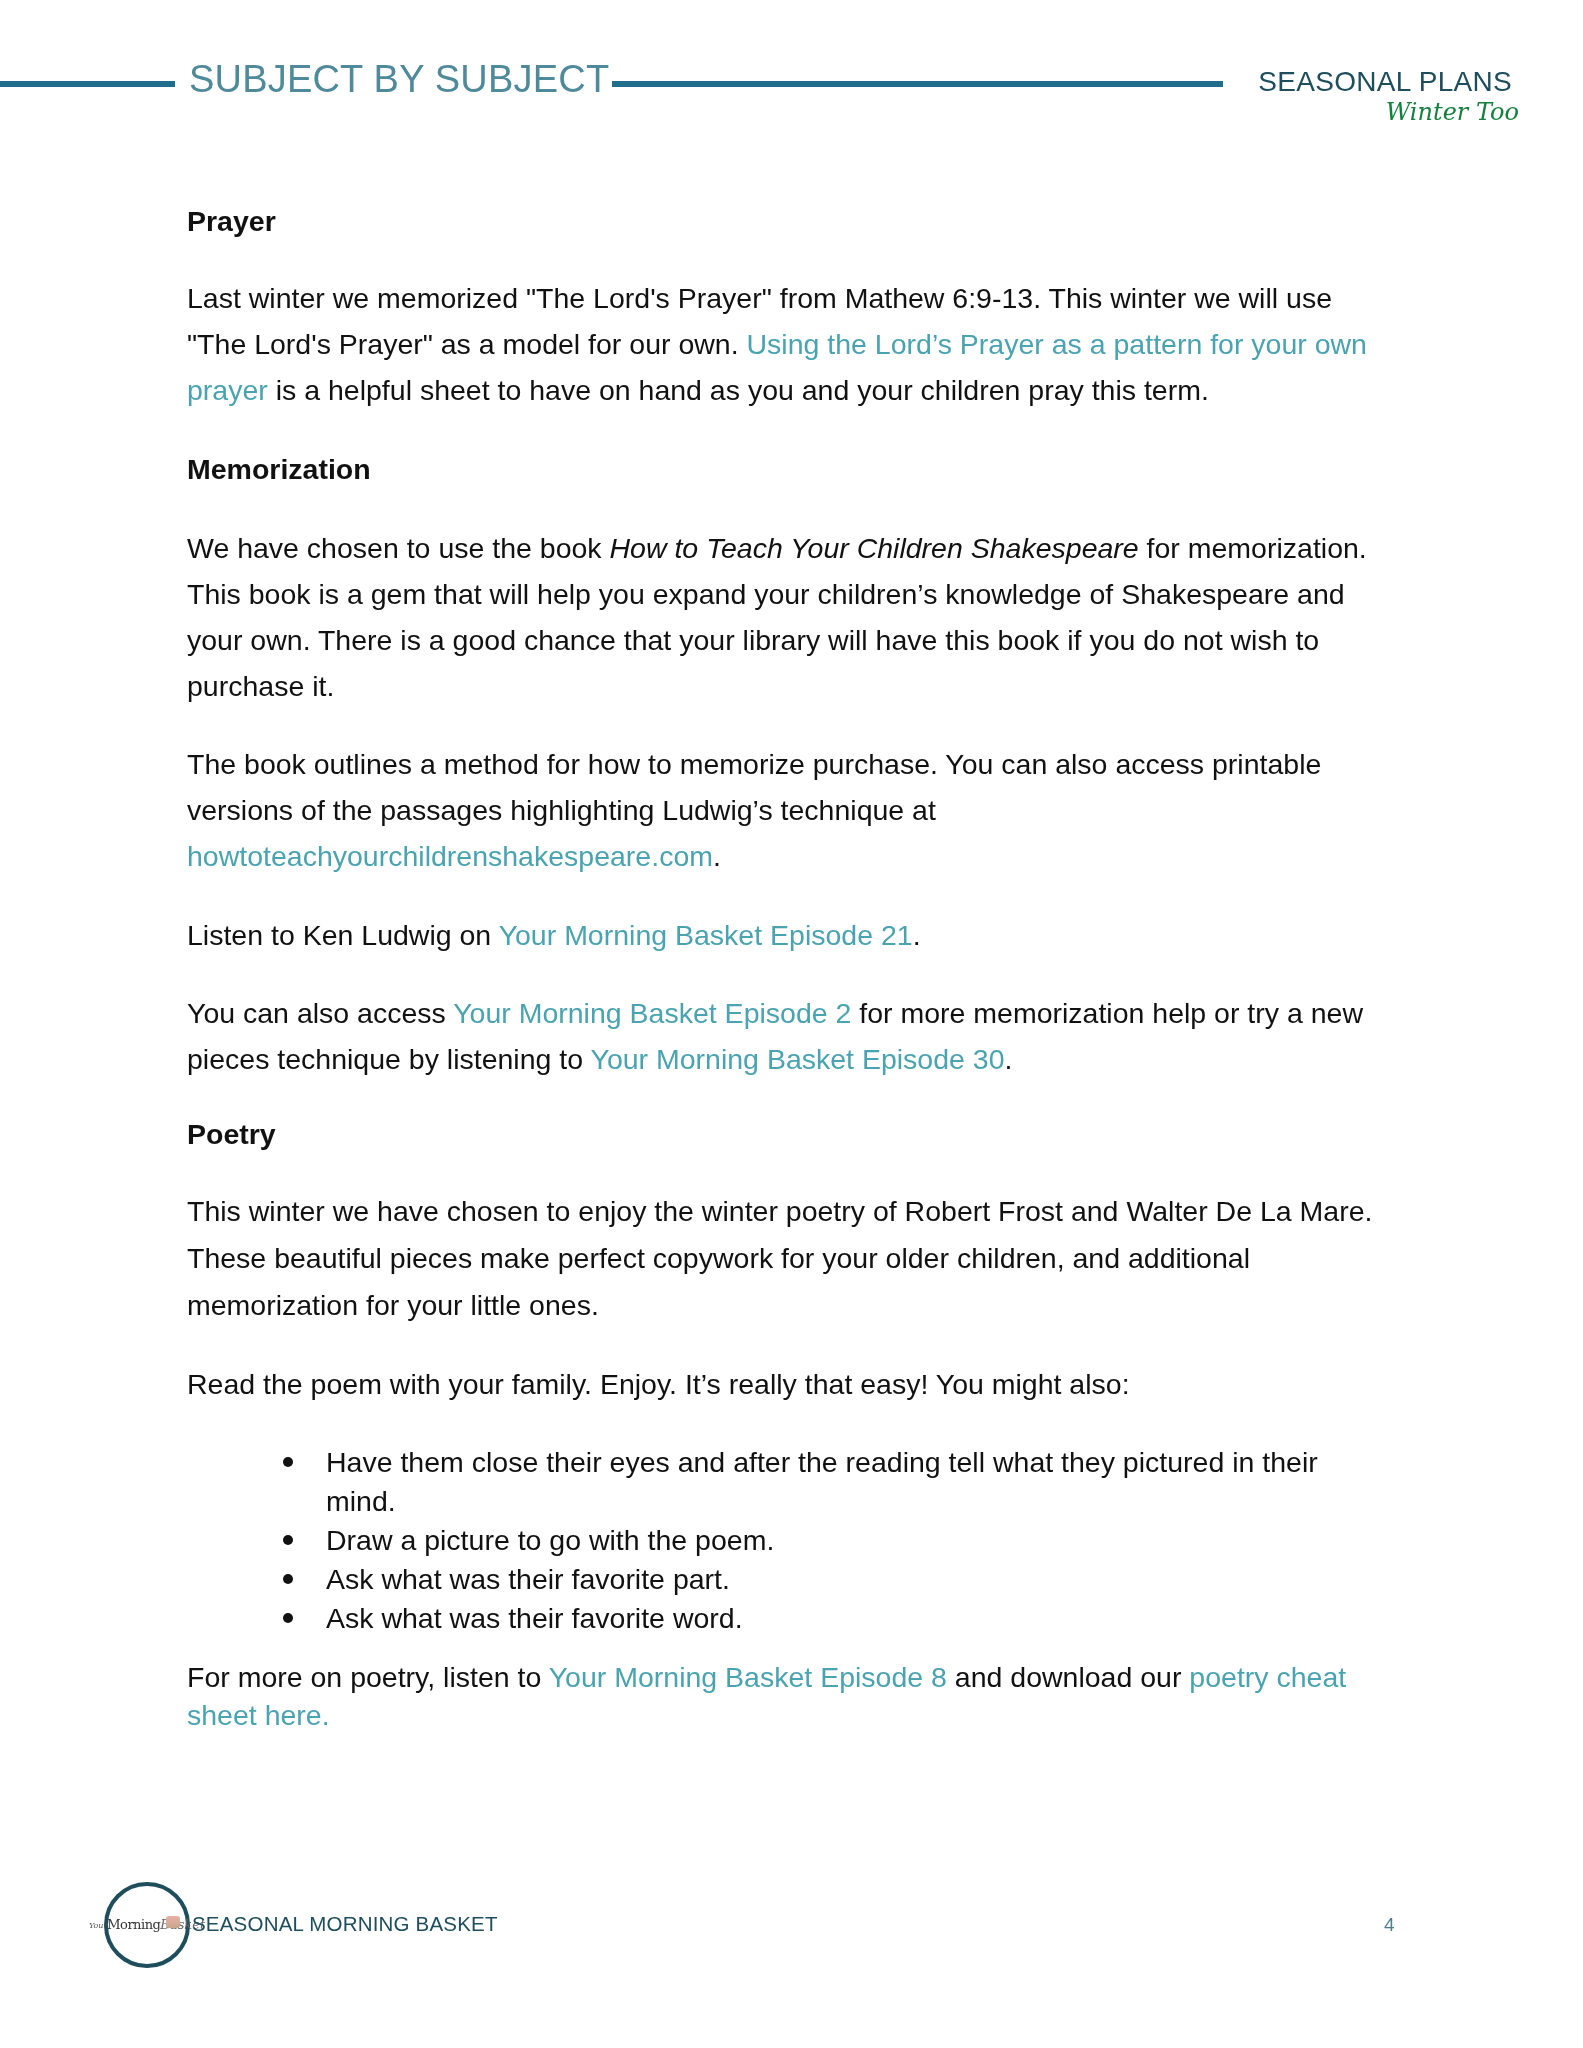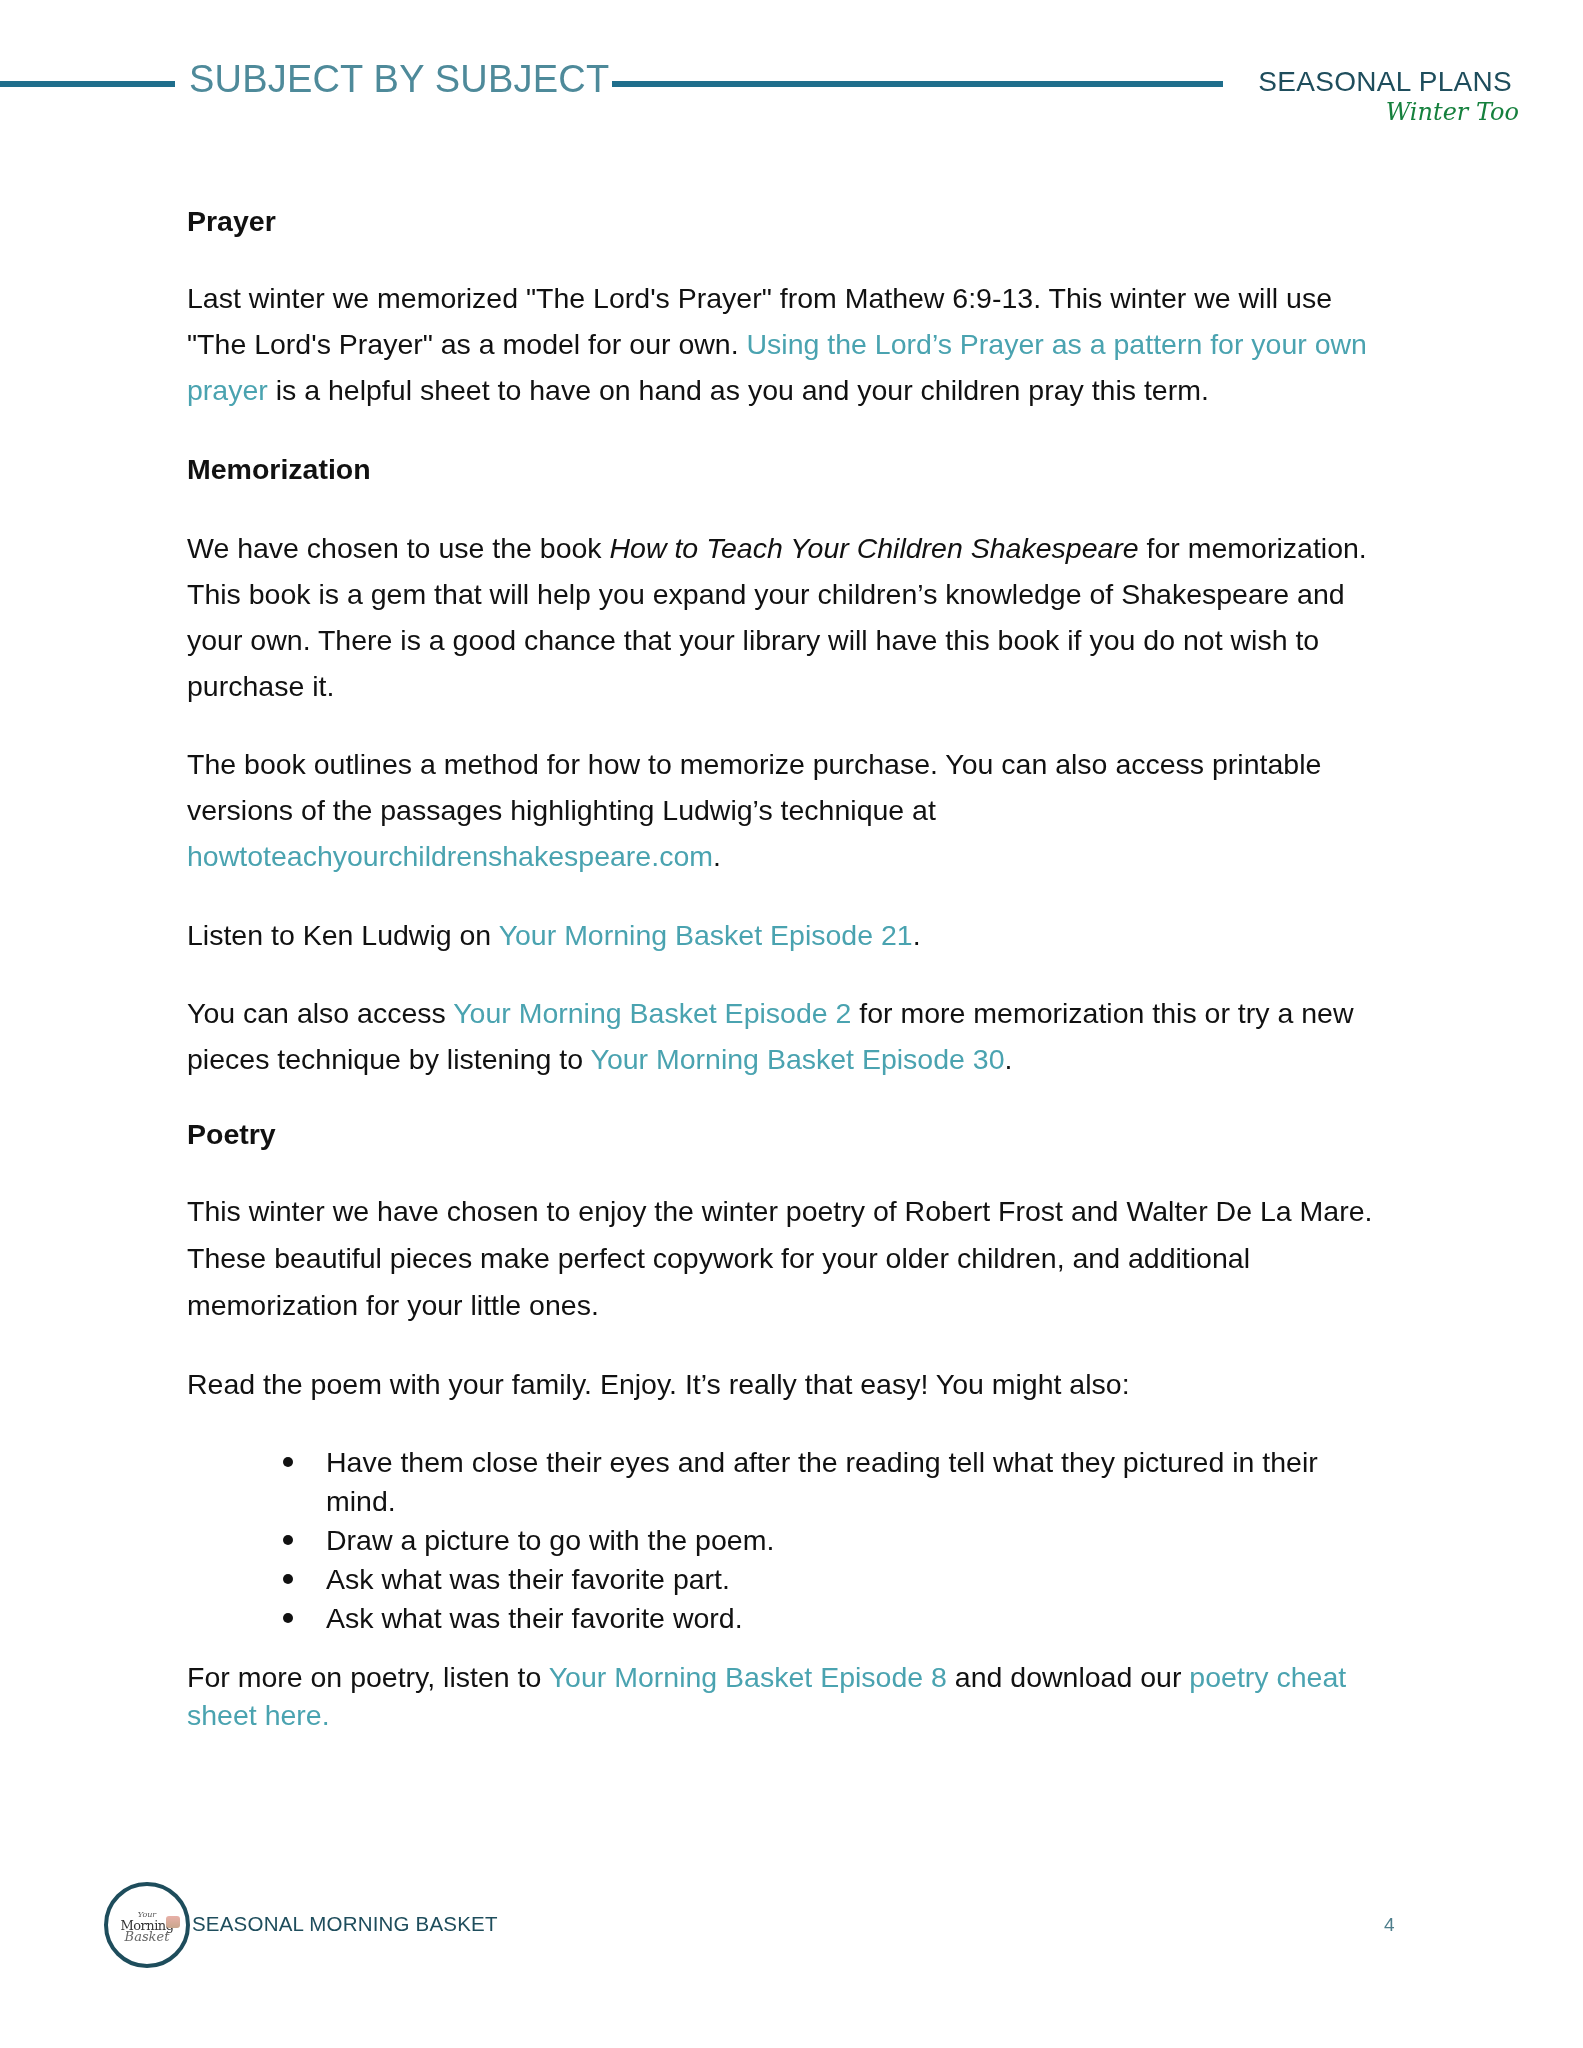--- a/index.html
+++ b/index.html
@@ -21,21 +21,21 @@
   .content { position: absolute; left: 187px; top: 0; width: 1200px; }
   .line { position: absolute; left: 0; white-space: nowrap; font-size: 28.5px; line-height: 36px; }
   .h { font-weight: bold; }
   .link { color: #4AA3B0; cursor: pointer; }
   .it { font-style: italic; }
   .bullet { position: absolute; left: 96px; width: 10px; height: 10px; border-radius: 50%; background: #111; }
   .bline { left: 139px; }
 
   
   .logo { position: absolute; left: 104px; top: 1882px; width: 78px; height: 78px; border: 4px solid #1E4D5C;
-          border-radius: 50%; background: #fff; display: flex; align-items: center; justify-content: center; flex-direction: column; }
+          border-radius: 50%; background: #fff; display: flex; align-items: center; justify-content: center; flex-direction: row; }
   .logo-top { font-family: "DejaVu Serif", serif; font-style: italic; font-size: 8px; color: #555; line-height: 9px; }
   .logo-main { font-family: "DejaVu Serif", serif; font-size: 13px; color: #333; line-height: 14px; letter-spacing: -0.5px; }
   .logo-basket { position: absolute; right: 6px; top: 30px; width: 14px; height: 12px; border-radius: 3px;
                  background: linear-gradient(#e8b0a8, #c9a68c); }
   .logo-sub { font-family: "DejaVu Serif", serif; font-style: italic; font-size: 13px; color: #666; line-height: 8px; }
   .footer-text { position: absolute; left: 192px; top: 1911px; font-size: 20.5px; line-height: 26px; color: #1E4D5C;
                  white-space: nowrap; letter-spacing: 0.2px; }
   .page-num { position: absolute; left: 1384px; top: 1914px; font-size: 19px; line-height: 22px; color: #4E7E8C; }
 </style>
 </head>
@@ -72,21 +72,21 @@
     <div class="line" style="top:746px">The book outlines a method for how to memorize purchase. You can also access printable</div>
     <div class="line" style="top:792px">versions of the passages highlighting Ludwig’s technique at</div>
     <div class="line" style="top:838px"><a class="link">howtoteachyourchildrenshakespeare.com</a><span>.</span></div>
   </div>
 
   <div>
     <div class="line" style="top:917px"><span>Listen to Ken Ludwig on </span><a class="link">Your Morning Basket Episode 21</a><span>.</span></div>
   </div>
 
   <div>
-    <div class="line" style="top:995px"><span>You can also access </span><a class="link">Your Morning Basket Episode 2</a><span> for more memorization this or try a new</span></div>
+    <div class="line" style="top:995px"><span>You can also access </span><a class="link">Your Morning Basket Episode 2</a><span> for more memorization help or try a new</span></div>
     <div class="line" style="top:1041px"><span>pieces technique by listening to </span><a class="link">Your Morning Basket Episode 30</a><span>.</span></div>
   </div>
 
   <div class="line h" style="top:1116px">Poetry</div>
 
   <div>
     <div class="line" style="top:1193px">This winter we have chosen to enjoy the winter poetry of Robert Frost and Walter De La Mare.</div>
     <div class="line" style="top:1240px">These beautiful pieces make perfect copywork for your older children, and additional</div>
     <div class="line" style="top:1287px">memorization for your little ones.</div>
   </div>

